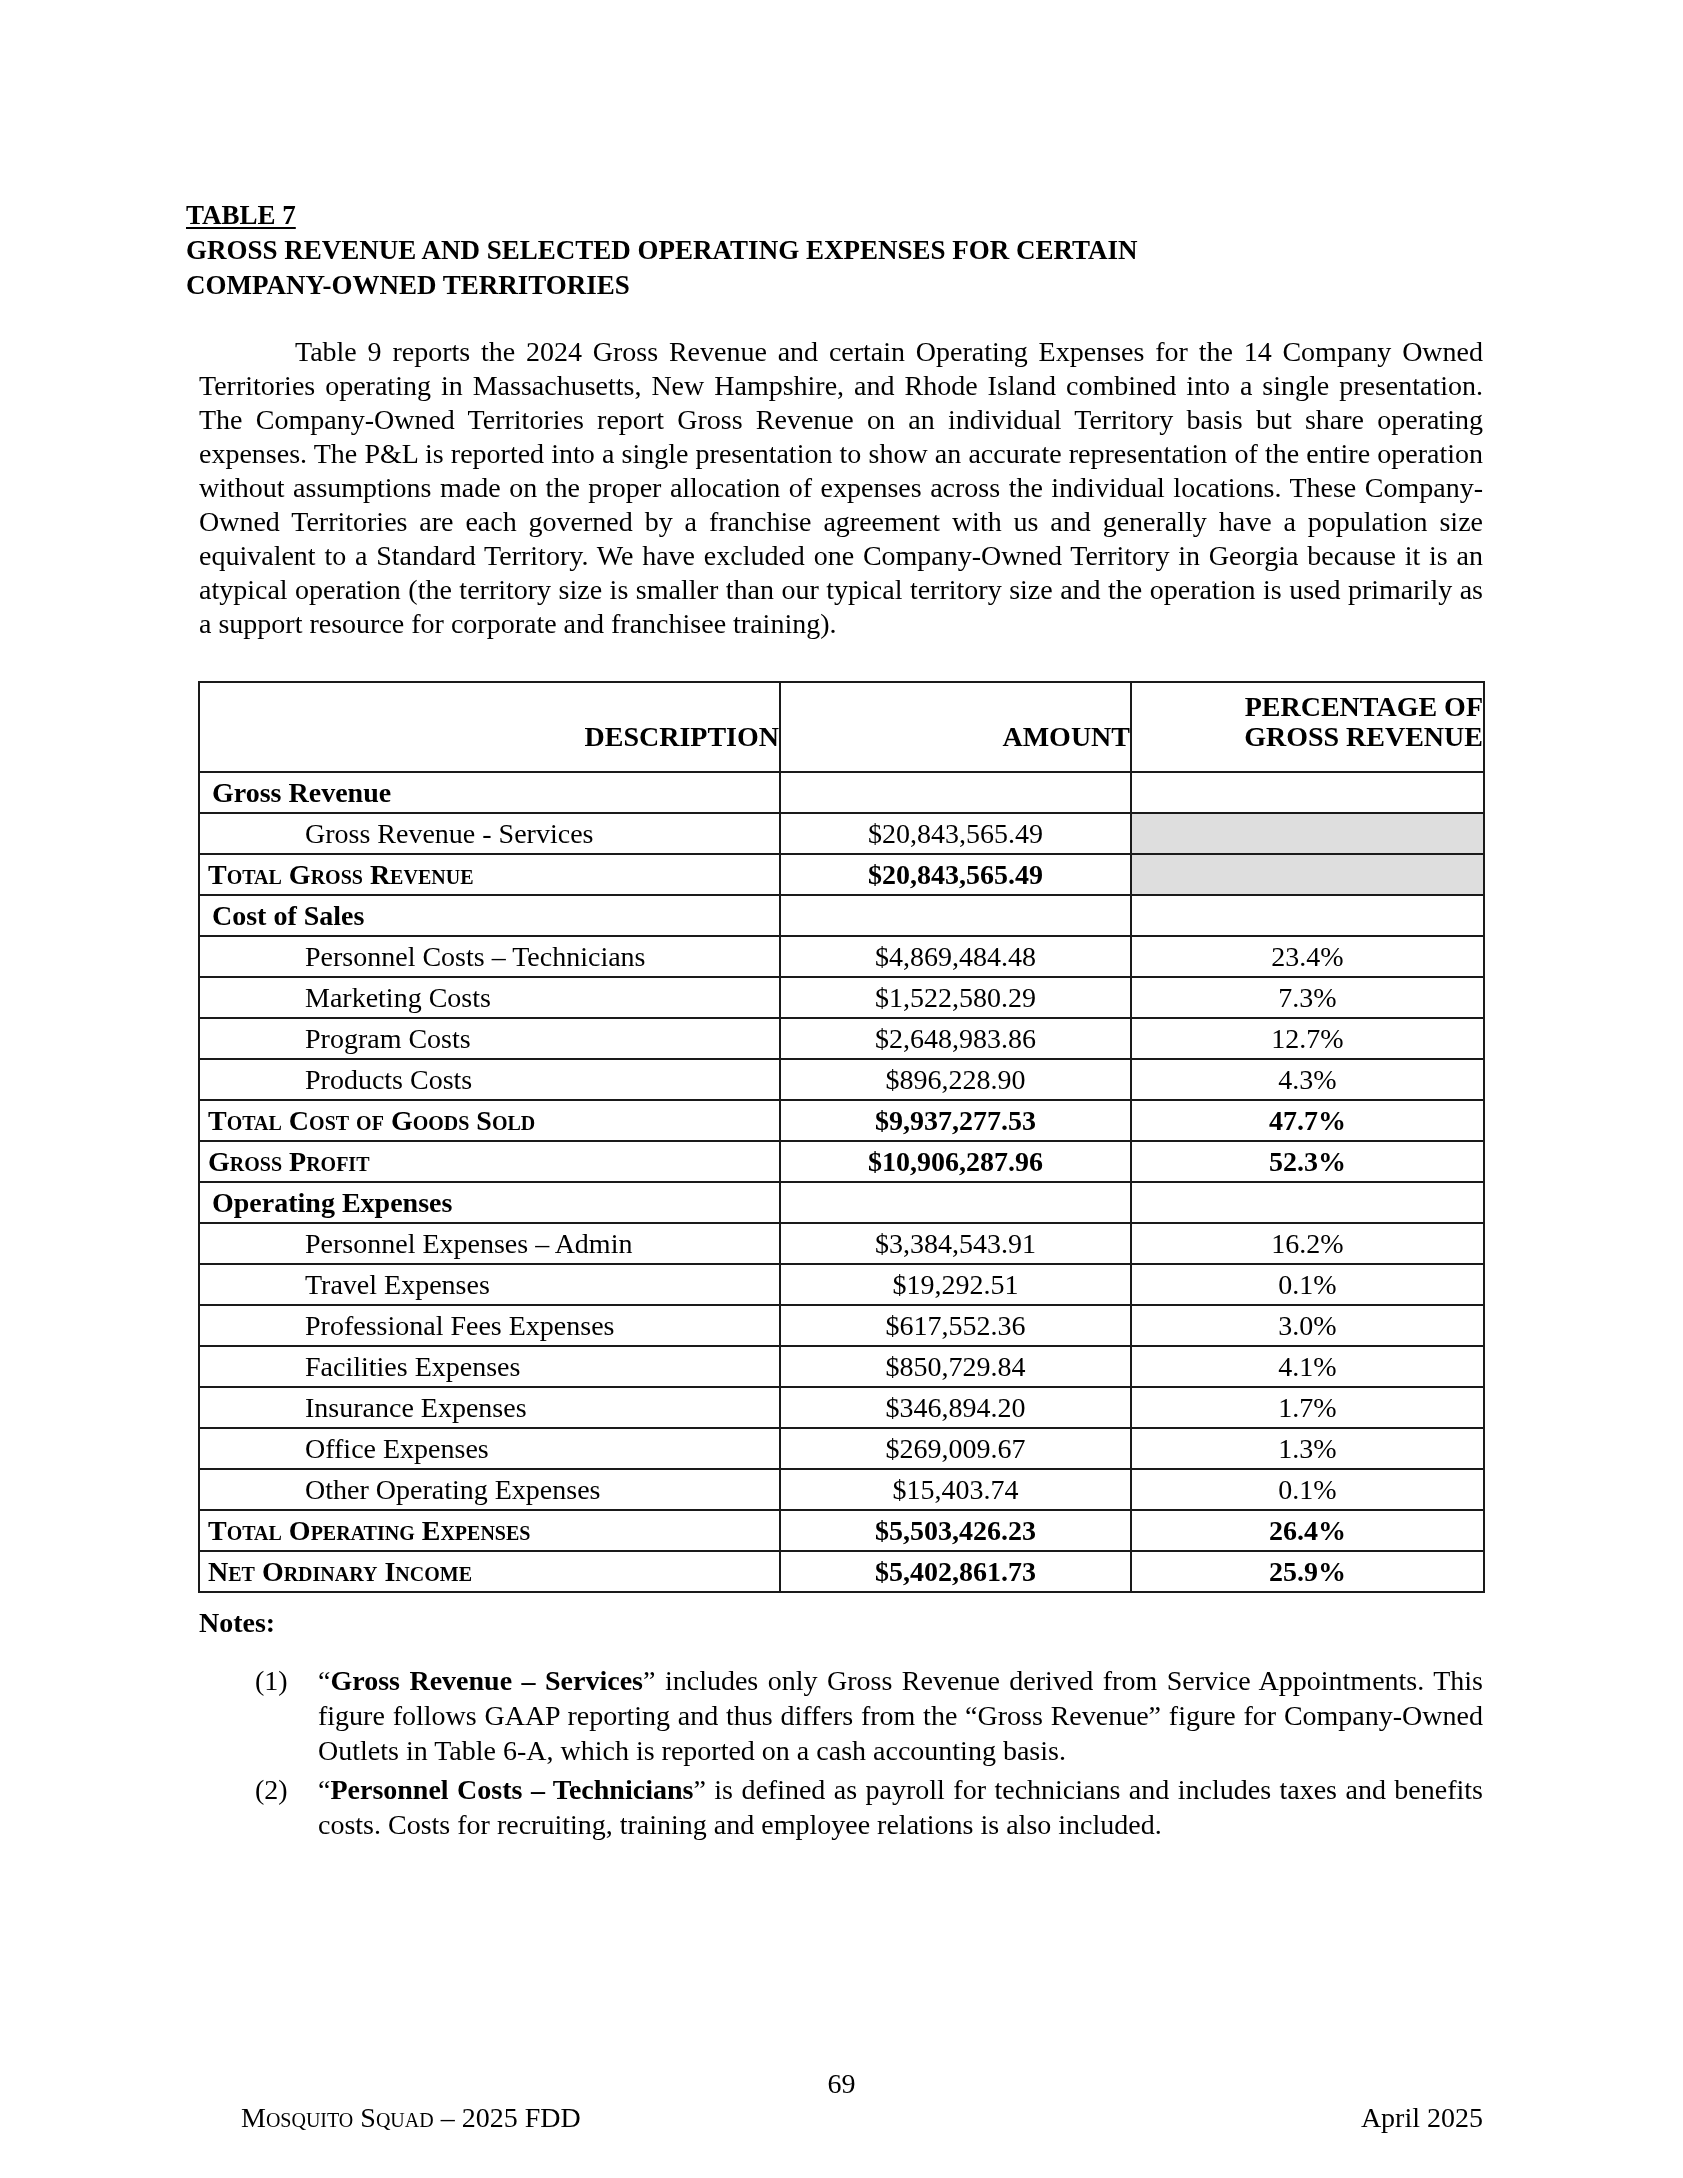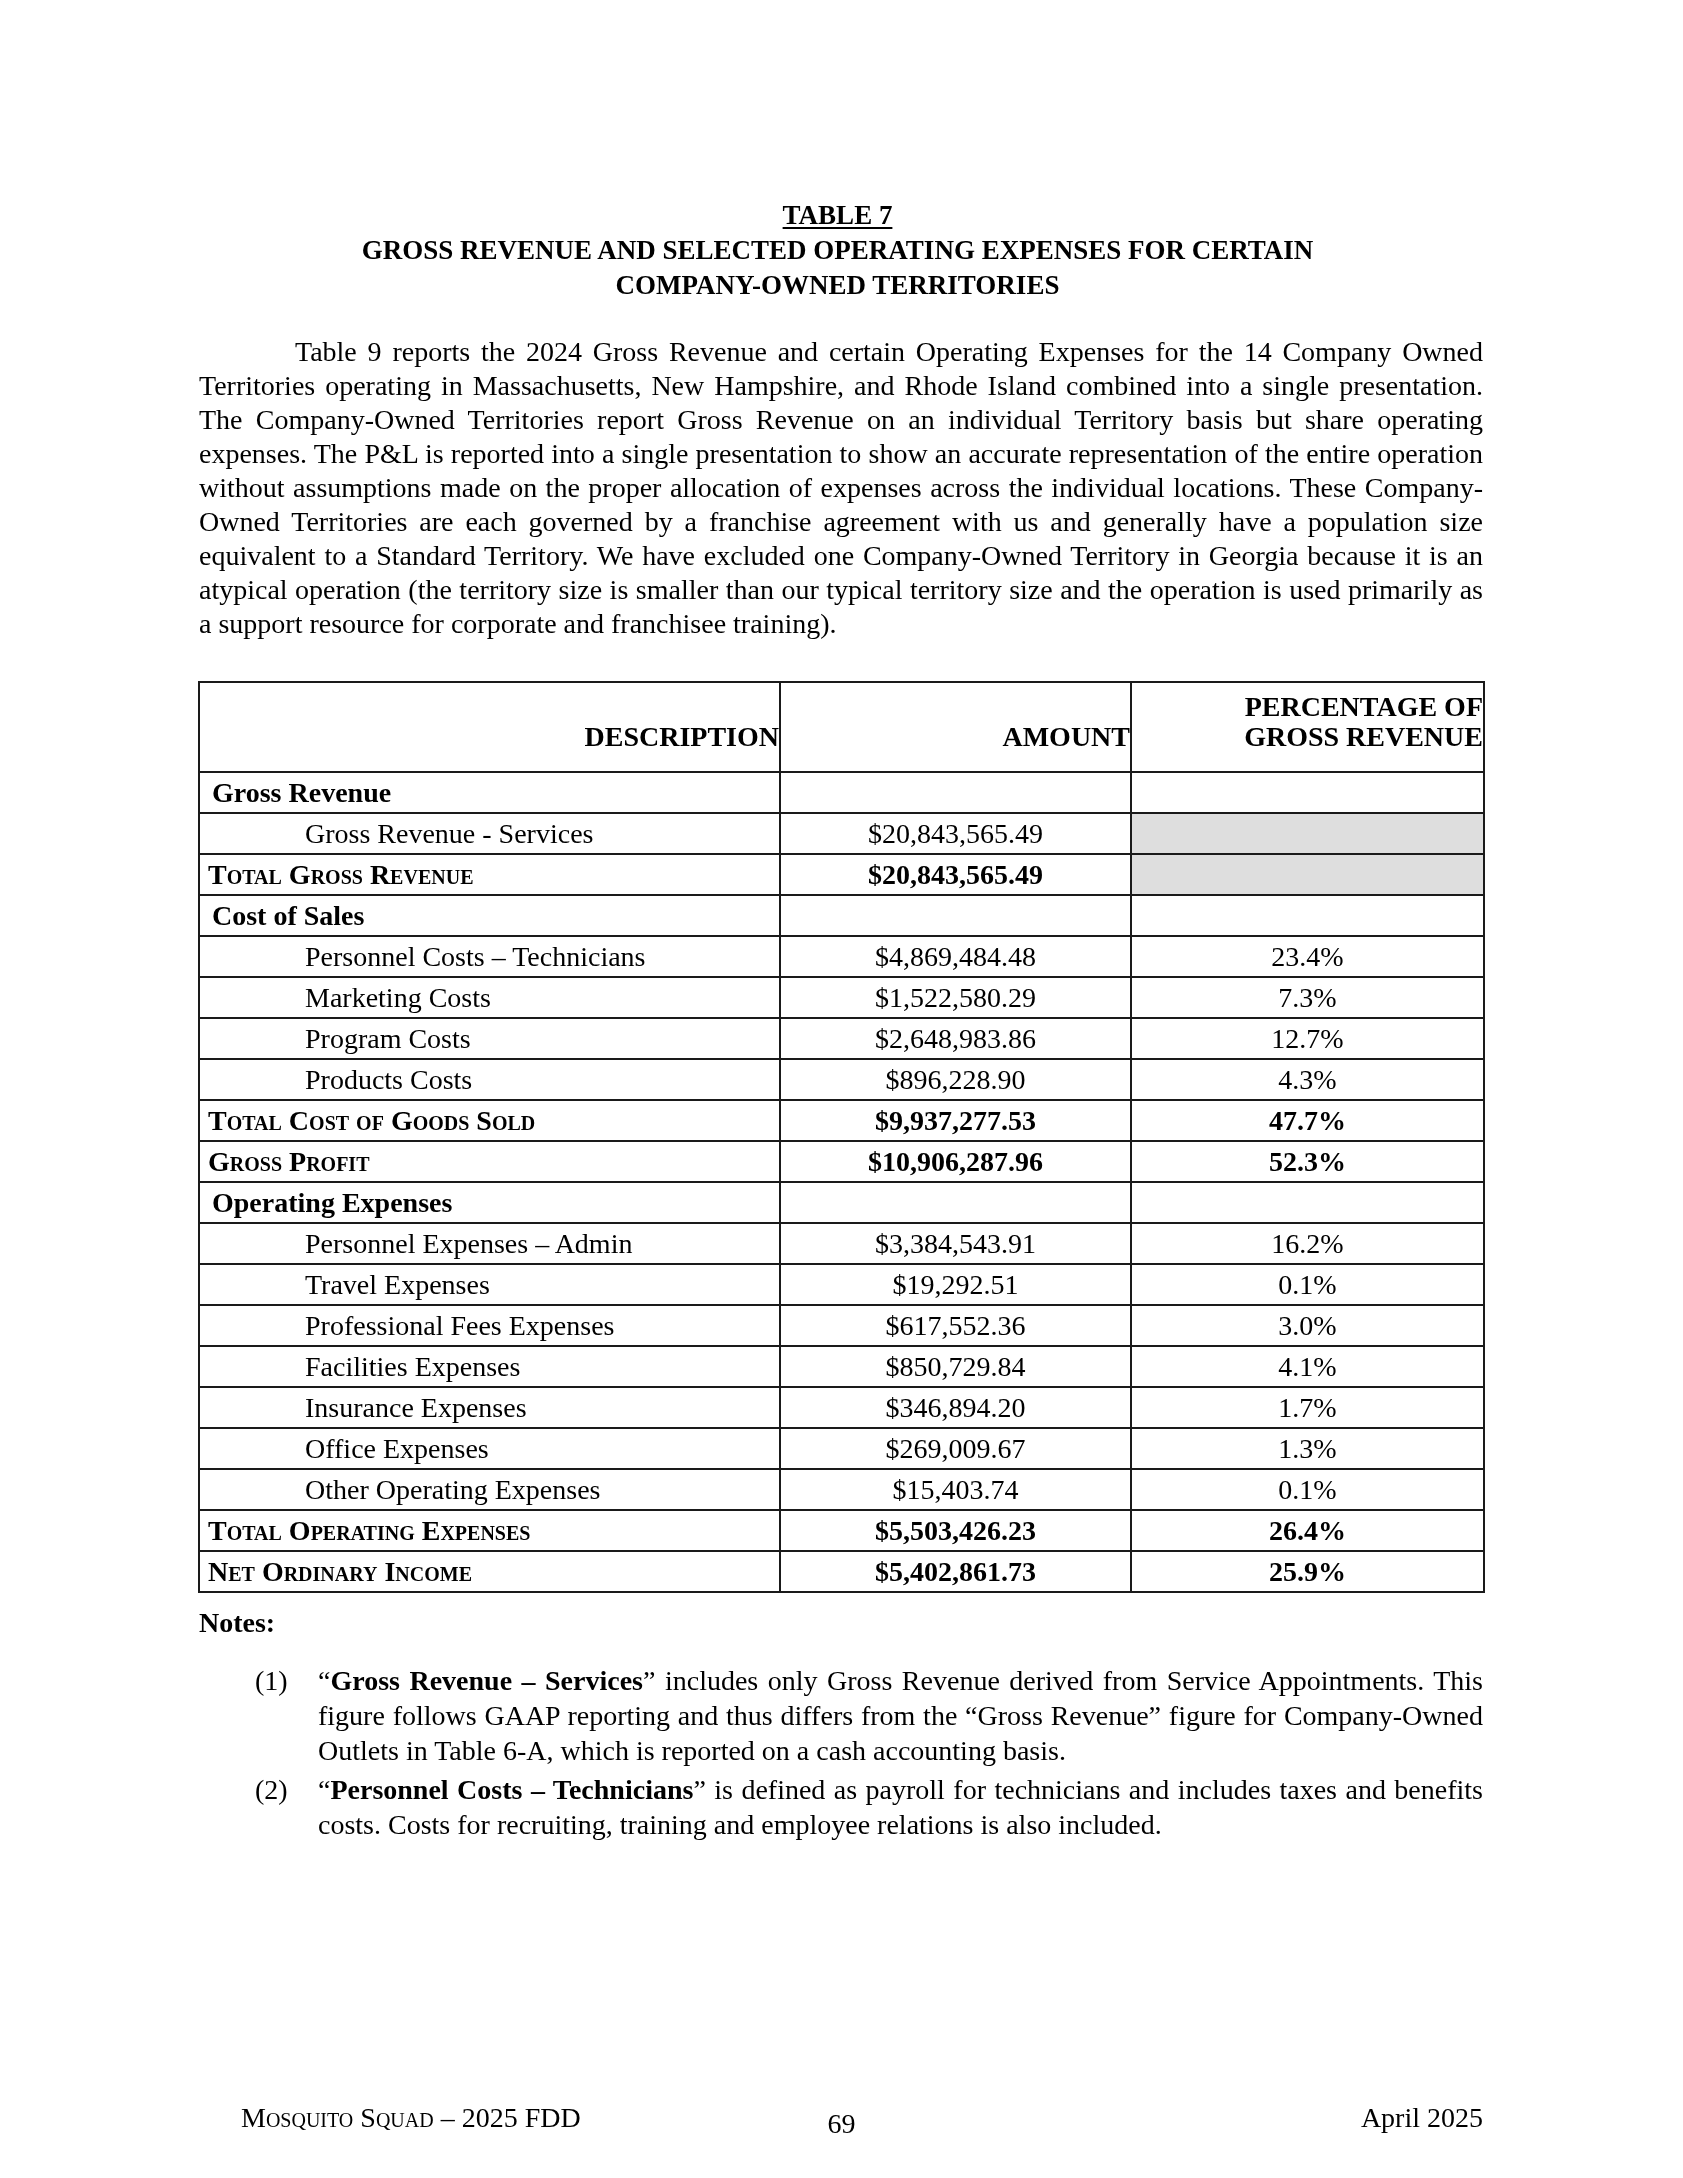--- a/index.html
+++ b/index.html
@@ -2,22 +2,22 @@
 <html><head>
 <meta charset="utf-8">
 <style>
   html, body { margin: 0; padding: 0; background: #ffffff; }
   body {
     width: 1683px; height: 2178px; position: relative; overflow: hidden;
     font-family: "Liberation Serif", "DejaVu Serif", serif;
     color: #000000;
   }
   .title-block {
-    position: absolute; left: 194px; top: 198px; width: 1287px;
-    text-align: center; font-weight: bold; font-size: 27px; line-height: 35px;
+    position: absolute; left: 186px; top: 198px; width: 1287px;
+    text-align: left; font-weight: bold; font-size: 27px; line-height: 35px;
   }
   .title-block .tnum { text-decoration: underline; text-underline-offset: 3px; }
   .intro {
     position: absolute; left: 199px; top: 335px; width: 1284px;
     font-size: 28px; line-height: 34px; text-align: justify;
     text-indent: 96px; margin: 0;
   }
   table.pl {
     position: absolute; left: 198px; top: 681px; width: 1286px;
     border-collapse: collapse; font-size: 28px; table-layout: fixed;
@@ -39,21 +39,21 @@
     position: absolute; left: 199px; top: 1606px; font-size: 28px; font-weight: bold; line-height: 34px;
   }
   .note {
     position: absolute; left: 255px; width: 1228px; font-size: 28px; line-height: 35px;
     display: flex;
   }
   .note .num { width: 63px; flex: none; }
   .note .txt { text-align: justify; flex: 1; }
   .note .txt b { font-weight: bold; }
   .page-num {
-    position: absolute; left: 0; width: 1683px; top: 2067px; text-align: center; font-size: 28px; line-height: 34px; margin-top: 40px;
+    position: absolute; left: 0; width: 1683px; top: 2067px; text-align: center; font-size: 28px; line-height: 34px;
   }
   .footer-left {
     position: absolute; left: 199px; top: 2101px; font-size: 28px; font-variant: small-caps; line-height: 34px; margin-left: 42px;
   }
   .footer-right {
     position: absolute; right: 200px; top: 2101px; font-size: 28px; line-height: 34px; margin-left: 19px;
   }
 </style>
 </head>
 <body>

